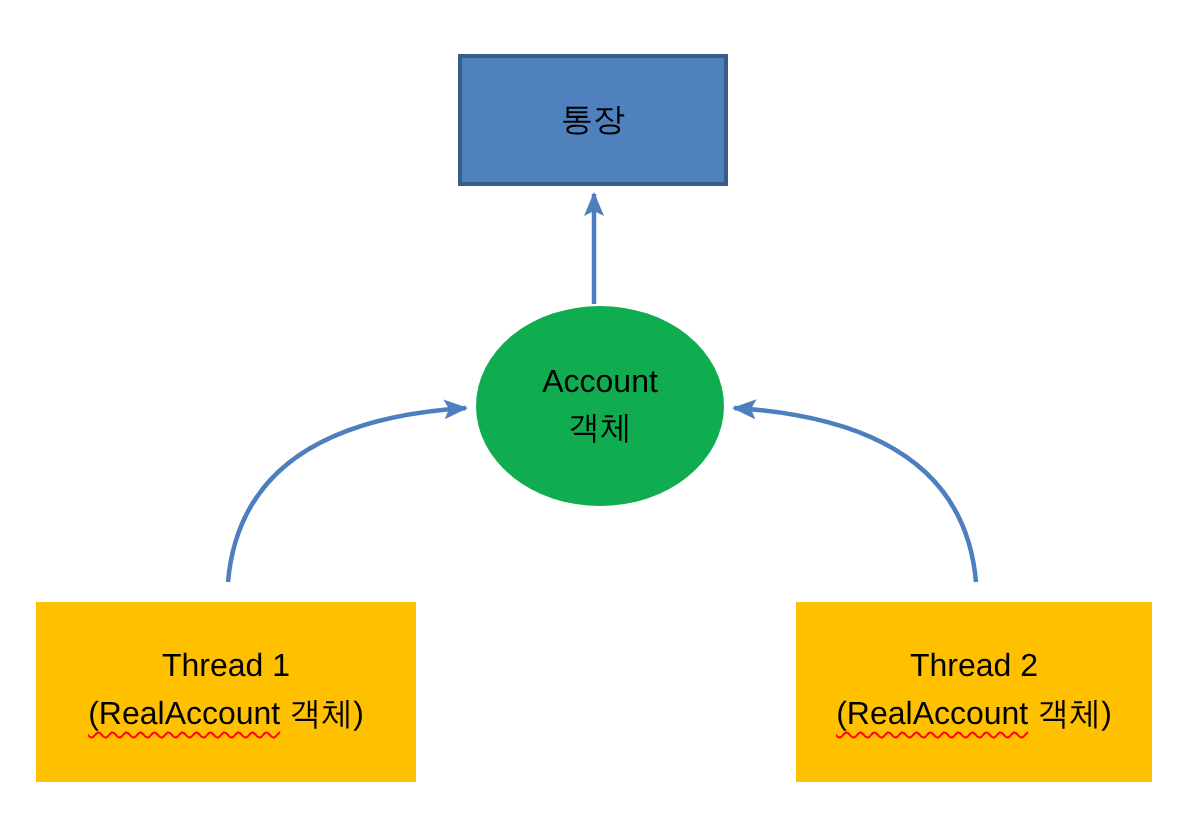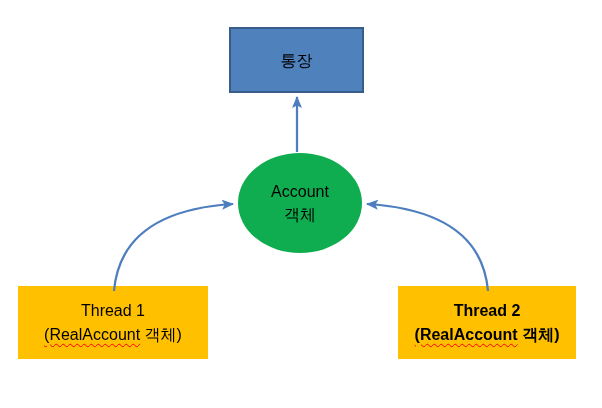--- a/index.html
+++ b/index.html
@@ -31,26 +31,26 @@
     left: 229px; top: 27px; width: 135px; height: 66px;
     background: var(--box-blue-fill, #4f81bd);
     border: 2px solid var(--box-blue-border, #385d8a);
   }
   .account-ellipse {
     left: 238px; top: 153px; width: 124px; height: 100px;
     border-radius: 50%;
     background: var(--ellipse-green-fill, #0fad4f);
   }
   .thread-box {
-    top: 286px; height: 73px;
+    top: 301px; height: 90px;
     background: var(--box-orange-fill, #ffc000);
     line-height: 24px;
   }
   .thread-box.t1 { left: 18px;  width: 190px; }
-  .thread-box.t2 { left: 398px; width: 178px; font-weight: bold; }
+  .thread-box.t2 { left: 398px; width: 178px; }
   .misspelled {
     text-decoration-line: underline;
     text-decoration-style: wavy;
     text-decoration-color: var(--squiggle-color, #ff0000);
     text-decoration-thickness: 1px;
     text-underline-offset: 3px;
     margin-top: 20px;
   }
   .arrow-layer {
     position: absolute;

